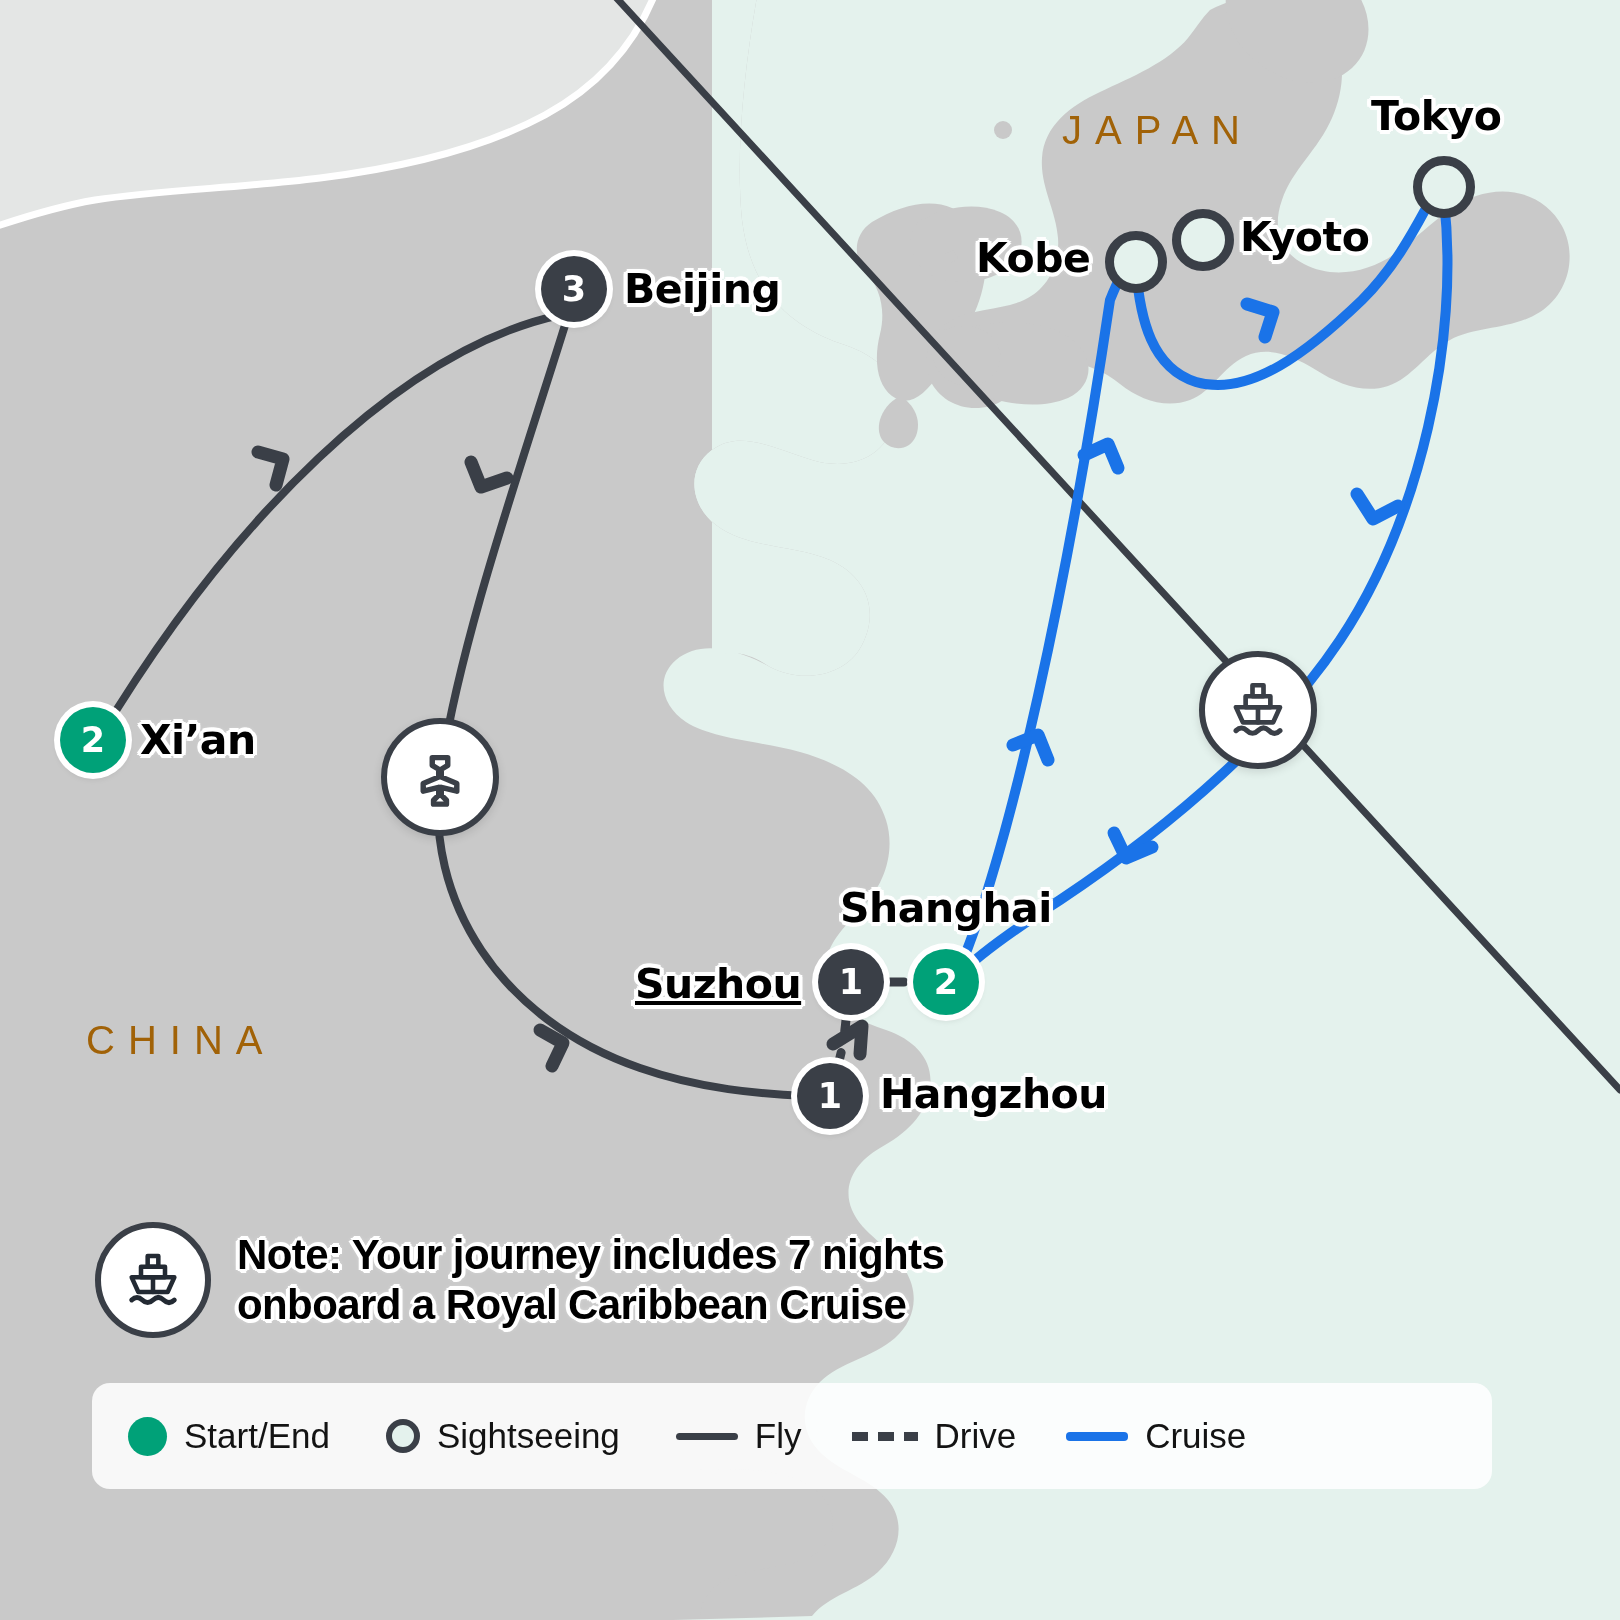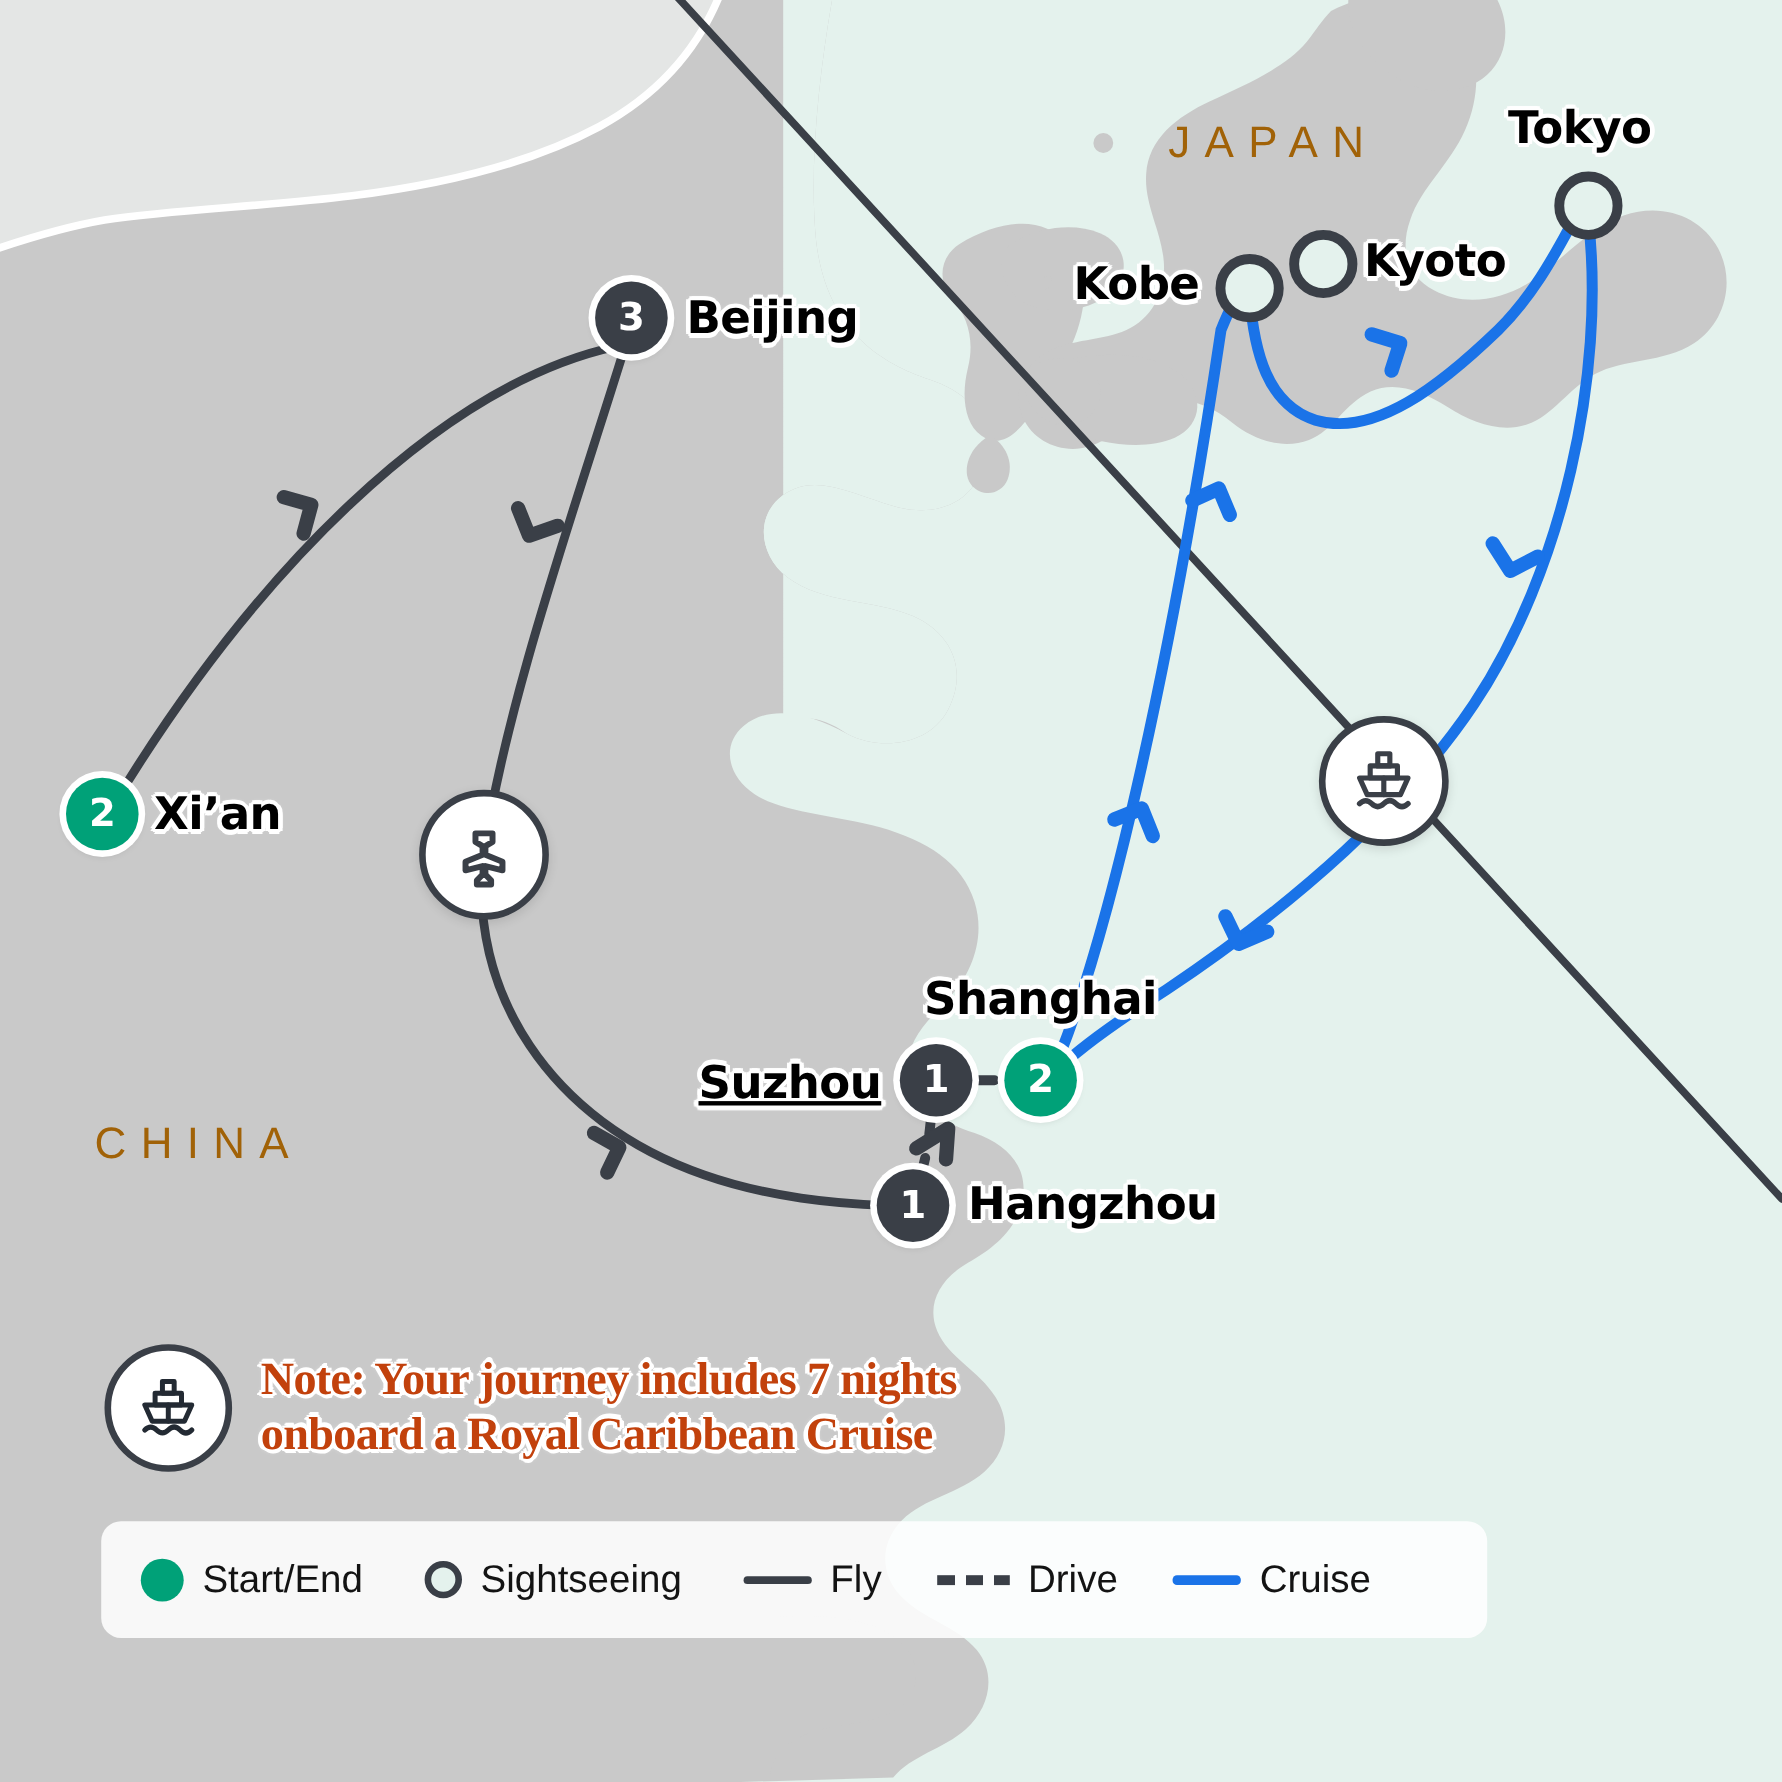--- a/index.html
+++ b/index.html
@@ -71,34 +71,34 @@
     position:absolute;left:95px;top:1222px;
     display:flex;align-items:center;gap:26px;
   }
   #note-icon{
     width:116px;height:116px;border-radius:50%;
     background:#ffffff;border:6px solid #3a3f47;
     display:flex;align-items:center;justify-content:center;
     box-sizing:border-box;flex:0 0 auto;
   }
   #note-text{
-    font-family:Liberation Serif, serif;
+    font-family:Liberation Sans, sans-serif;
     font-weight:bold;font-size:42px;line-height:1.18;
-    color:#c2410c;letter-spacing:-0.6px;
+    color:#000000;letter-spacing:-0.6px;
     text-shadow:
        3px 0 0 #fff, -3px 0 0 #fff, 0 3px 0 #fff, 0 -3px 0 #fff,
        2px 2px 0 #fff, -2px 2px 0 #fff, 2px -2px 0 #fff, -2px -2px 0 #fff,
        4px 1px 0 #fff, -4px 1px 0 #fff, 1px 4px 0 #fff, 1px -4px 0 #fff,
        0 0 6px #fff;
   }
   #note-text div{white-space:nowrap;}
 
   
   #legend{
-    position:absolute;left:92px;top:1383px;width:1260px;height:106px;
+    position:absolute;left:92px;top:1383px;width:1400px;height:106px;
     background:rgba(255,255,255,.86);
     border-radius:18px;
     display:flex;align-items:center;
     box-sizing:border-box;
     padding:0 26px;
   }
   .legend-item{display:flex;align-items:center;gap:17px;}
   .legend-label{
     font-family:"Liberation Sans",sans-serif;
     font-size:35px;color:#131313;white-space:nowrap;

